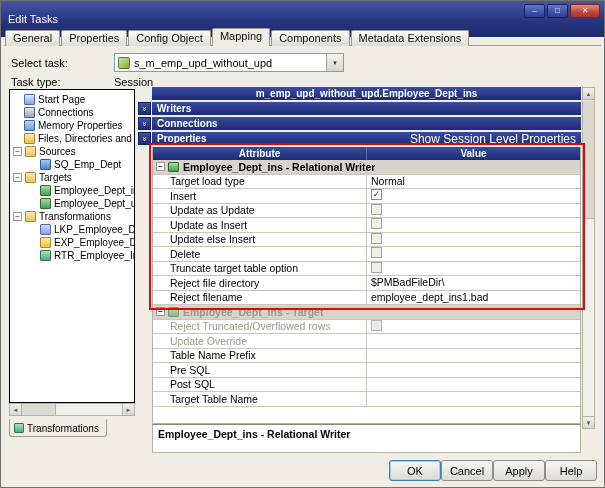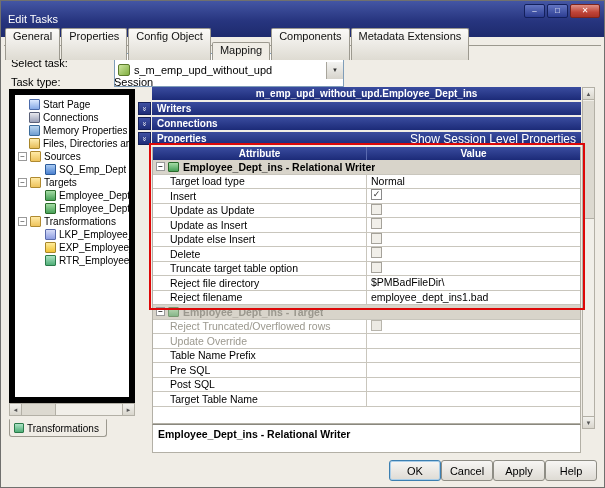--- a/index.html
+++ b/index.html
@@ -5,29 +5,29 @@
 *{margin:0;padding:0;box-sizing:border-box}
 html,body{width:605px;height:488px}
 body{font-family:"Liberation Sans",sans-serif;background:#fff;font-size:11px}
 .dialog{position:relative;width:605px;height:488px;background:#f0ede6;border:1px solid #70706e;overflow:hidden}
 .titlebar{position:absolute;top:0;left:0;right:0;height:36px;background:linear-gradient(180deg,#4456a4,#27357f 55%,#1d2a6d);display:flex;align-items:center;padding-left:7px}
 .title{color:#fff;font-size:11px}
 .winbtns{position:absolute;right:4px;top:3px;display:flex;gap:2px}
 .winbtn{width:21px;height:14px;font-size:8px;line-height:12px;color:#fff;text-align:center;border:1px solid #13205c;border-radius:2px;background:linear-gradient(180deg,#6375c2,#2c3d92)}
 .winbtn.close{width:30px;background:linear-gradient(180deg,#df9186,#c04437 60%,#a93327);border-color:#7c241c}
 .tabs{position:absolute;top:27px;left:4px;display:flex;align-items:flex-end;z-index:2}
-.tab{height:32px;padding:1px 7px;font-size:11px;color:#111;background:linear-gradient(180deg,#fbfaf8,#dedbd2);border:1px solid #9c998f;border-bottom:none;border-radius:2px 2px 0 0;margin-right:1px;white-space:nowrap}
+.tab{height:16px;padding:1px 7px;font-size:11px;color:#111;background:linear-gradient(180deg,#fbfaf8,#dedbd2);border:1px solid #9c998f;border-bottom:none;border-radius:2px 2px 0 0;margin-right:1px;white-space:nowrap}
 .tab.active{height:18px;background:#f0ede6;position:relative;z-index:3}
 .tabline{position:absolute;top:44px;left:3px;right:3px;border-top:1px solid #9c998f;z-index:1}
 .field-label{position:absolute;font-size:11px;color:#000;white-space:nowrap}
-.combo{position:absolute;left:113px;top:52px;width:230px;height:34px;background:#fff;border:1px solid #7f9db9;display:flex;align-items:center;padding-left:3px}
+.combo{position:absolute;left:113px;top:52px;width:230px;height:19px;background:#fff;border:1px solid #7f9db9;display:flex;align-items:center;padding-left:3px}
 .combo-icon{flex:0 0 12px;width:12px;height:12px;border-radius:2px;background:linear-gradient(135deg,#cfe6a0,#7fae3f);border:1px solid #5a7a2a;margin-right:4px}
 .combo-text{flex:1;font-size:11px;white-space:nowrap;overflow:hidden}
 .combo-arrow{flex:0 0 17px;height:17px;background:linear-gradient(180deg,#f3f3f1,#d7d4cc);border-left:1px solid #a8a59b;font-size:6px;color:#333;display:flex;align-items:center;justify-content:center}
-.tree{position:absolute;left:8px;top:88px;width:126px;height:314px;background:#fff;border:6px solid #000000;overflow:hidden;padding-top:3px}
+.tree{position:absolute;left:8px;top:88px;width:126px;height:314px;background:#fff;border:1px solid #000000;overflow:hidden;padding-top:3px}
 .titem{display:flex;align-items:center;height:13px;font-size:10px;white-space:nowrap;color:#000}
 .titem.lv0{padding-left:14px}
 .titem.lv0.hasexp{padding-left:3px}
 .titem.lv1{padding-left:30px}
 .expander{flex:0 0 auto;width:9px;height:9px;border:1px solid #999;background:#fff;font-size:8px;line-height:7px;text-align:center;color:#333;margin-right:3px}
 .ticon{flex:0 0 auto;width:11px;height:11px;margin-right:3px;border-radius:1px}
 .tlabel{overflow:hidden}
 .start-page-icon{background:linear-gradient(180deg,#dce9ff,#86a9e6);border:1px solid #4a6aaa}
 .connections-icon{background:linear-gradient(180deg,#e8e8ee,#9aa0b8);border:1px solid #5a6078}
 .memory-properties-icon{background:linear-gradient(180deg,#bcd6f0,#6f9ed0);border:1px solid #3a6a9a}

